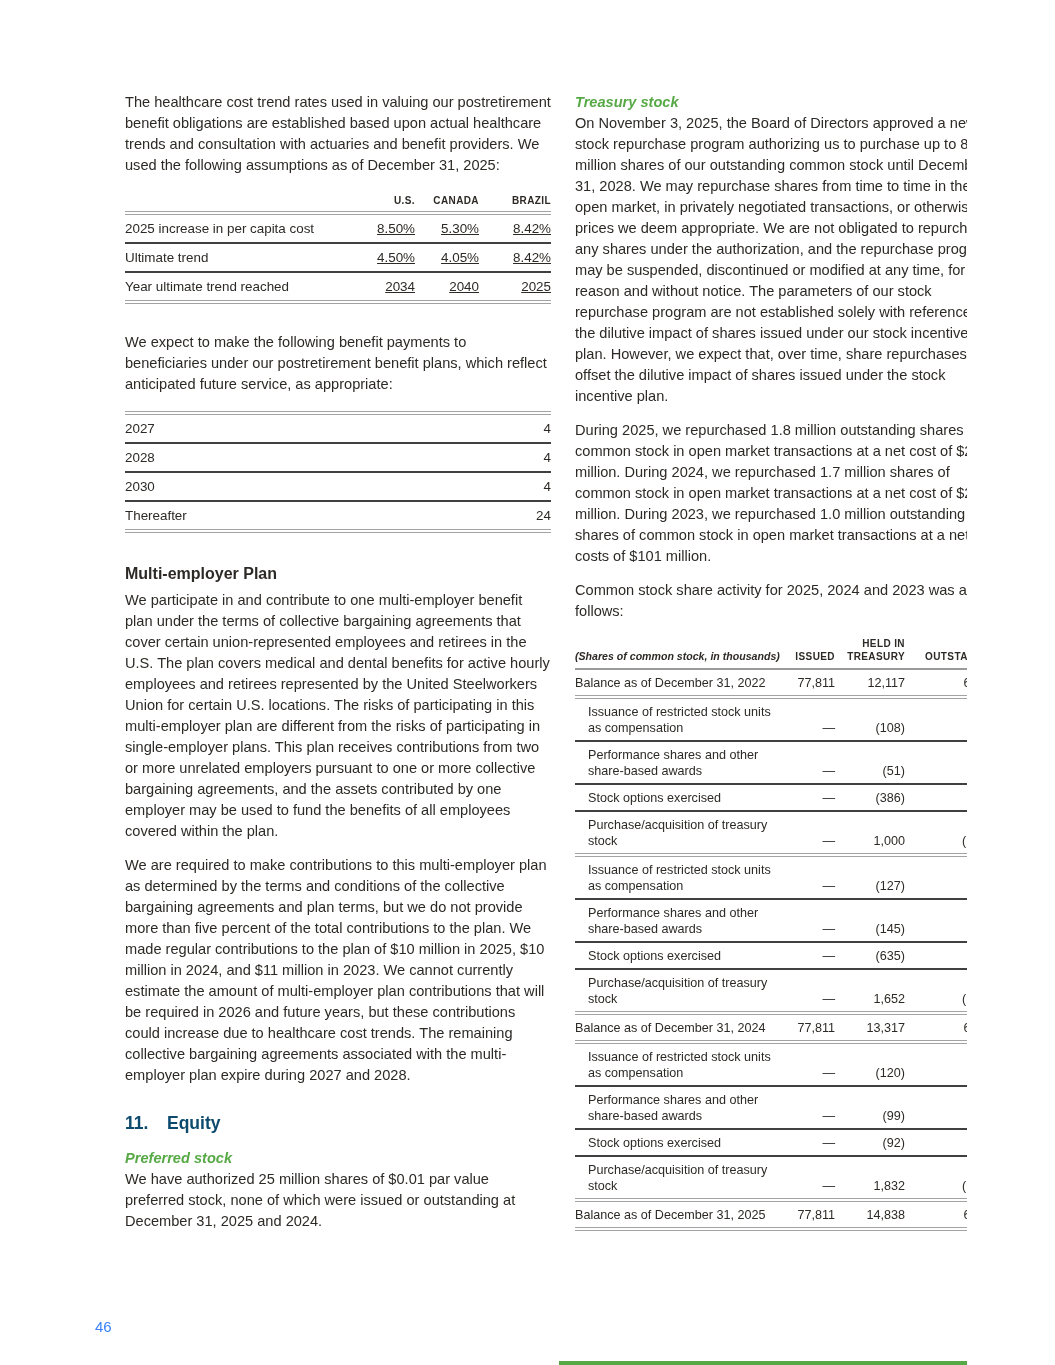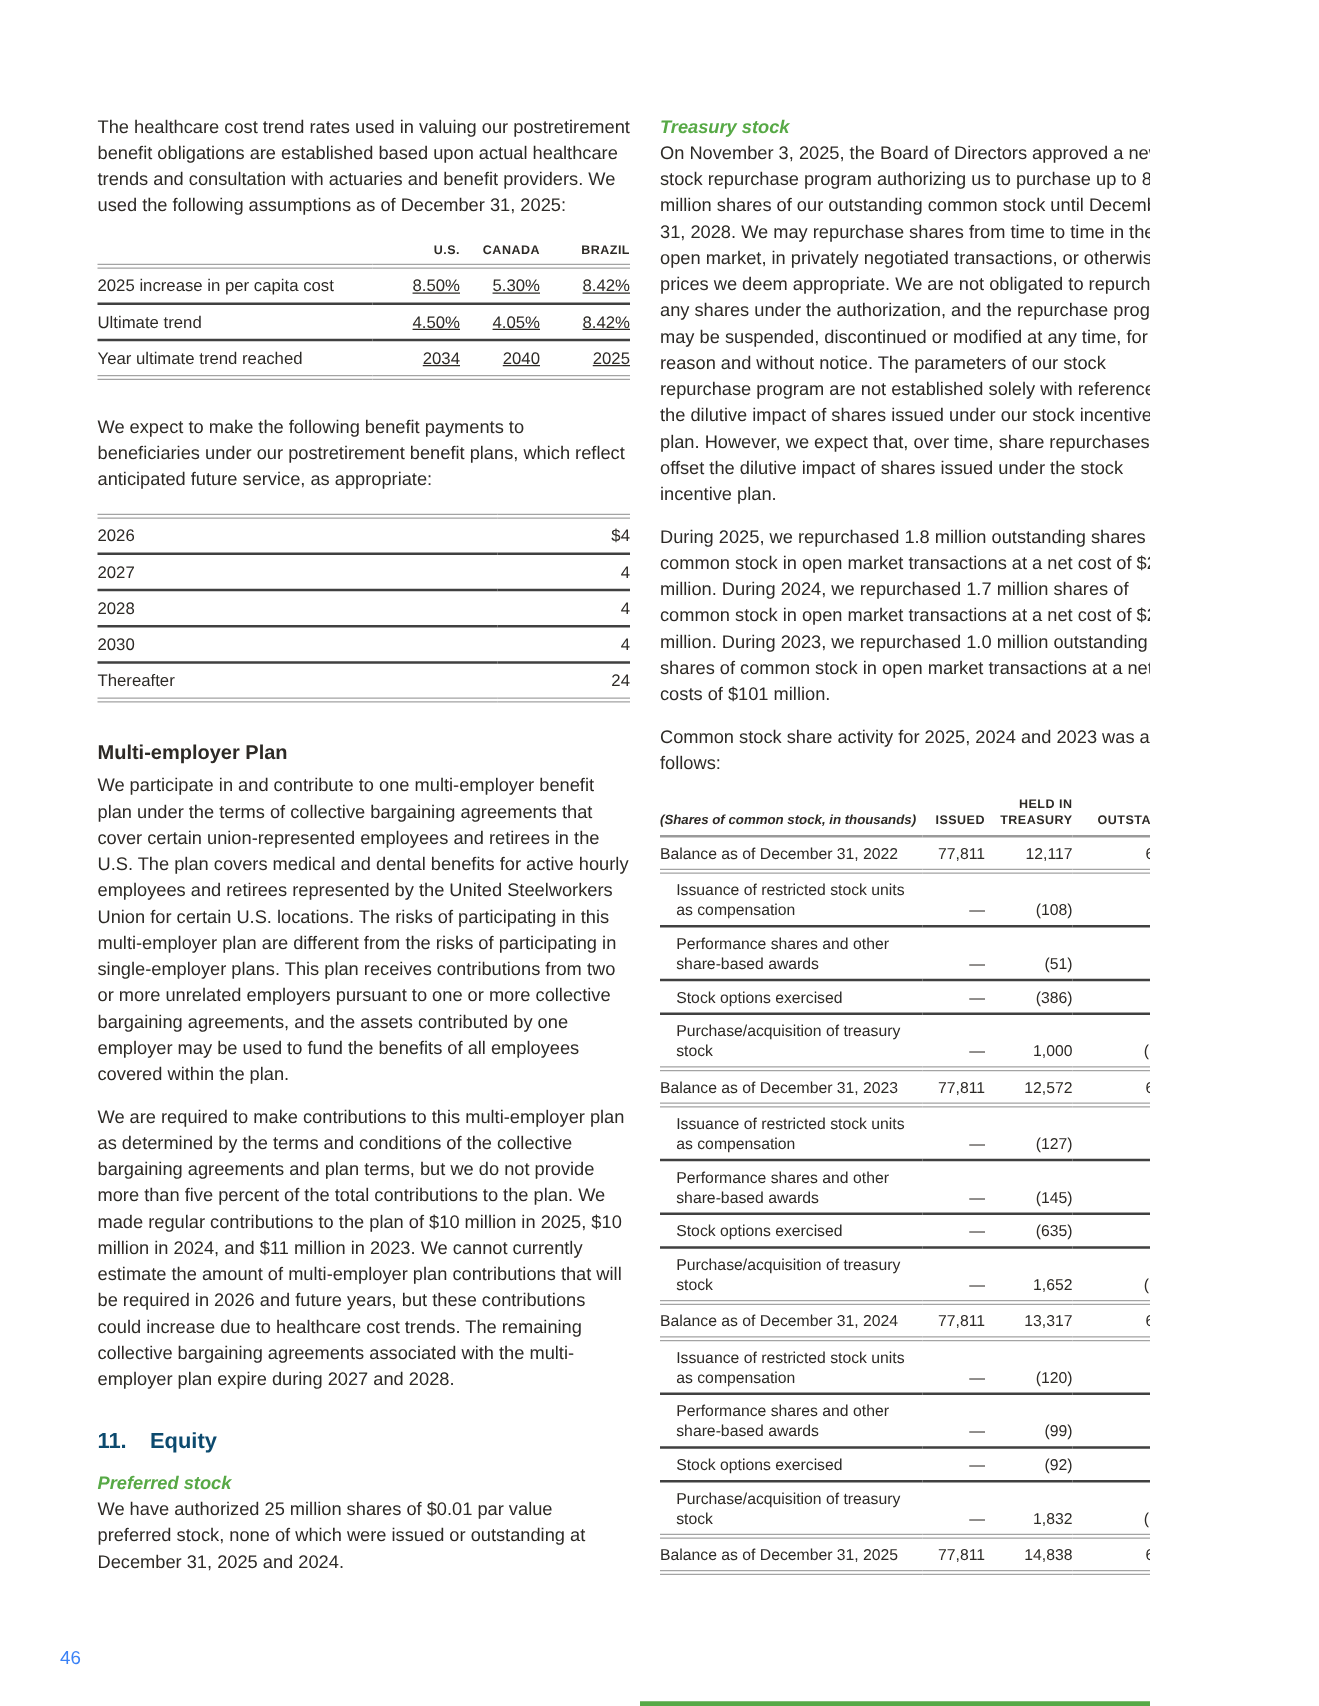--- a/index.html
+++ b/index.html
@@ -3,21 +3,21 @@
 <meta charset="utf-8">
 <style>
   * { box-sizing: border-box; }
   html, body { margin: 0; padding: 0; }
   body {
     width: 1055px; height: 1365px;
     background: #ffffff;
     font-family: "Liberation Sans", sans-serif;
     color: #2d2a26;
   }
-  .page { position: relative; width: 920px; height: 1365px; overflow: hidden; }
+  .page { position: relative; width: 920px; height: 1365px; overflow: hidden; margin-left: 47px; }
   .columns { display: flex; gap: 24px; padding: 92px 100px 0 78px; }
   .col { display: block; }
   .col-left  { width: 426px; flex: 0 0 426px; }
   .col-right { width: 427px; flex: 0 0 427px; }
 
   p.body { font-size: 14.6px; line-height: 21px; margin: 0 0 13px 0; }
 
   .green-sub {
     color: #57a946; font-weight: bold; font-style: italic;
     font-size: 14.6px; line-height: 21px; margin: 0;
@@ -124,24 +124,20 @@
         </table>
 
       <p class="body">We expect to make the following benefit payments to beneficiaries under our postretirement benefit plans, which reflect anticipated future service, as appropriate:</p>
 
       <table class="fin payments">
         <colgroup>
             <col style="width:320px">
             <col style="width:106px">
           </colgroup>
         <tbody>
-            <tr>
-          <td class="label rule-light">2026</td>
-          <td class="num rule-light">$4</td>
-        </tr>
         <tr>
           <td class="label rule-light">2027</td>
           <td class="num rule-light">4</td>
         </tr>
         <tr>
           <td class="label rule-light">2028</td>
           <td class="num rule-light">4</td>
         </tr>
         <tr>
           <td class="label rule-light">2030</td>
@@ -211,26 +207,20 @@
           <td class="num rule-light">(386)</td>
           <td class="num rule-light">386</td>
         </tr>
         <tr class="row-detail-end">
           <td class="label rule-heavy">Purchase/acquisition of treasury stock</td>
           <td class="num rule-heavy">—</td>
           <td class="num rule-heavy">1,000</td>
           <td class="num rule-heavy">(1,000)</td>
         </tr>
 
-        <tr class="row-balance">
-          <td class="label rule-heavy">Balance as of December 31, 2023</td>
-          <td class="num rule-heavy">77,811</td>
-          <td class="num rule-heavy">12,572</td>
-          <td class="num rule-heavy">65,239</td>
-        </tr>
         <tr class="row-detail">
           <td class="label rule-light">Issuance of restricted stock units as compensation</td>
           <td class="num rule-light">—</td>
           <td class="num rule-light">(127)</td>
           <td class="num rule-light">127</td>
         </tr>
         <tr class="row-detail">
           <td class="label rule-light">Performance shares and other share-based awards</td>
           <td class="num rule-light">—</td>
           <td class="num rule-light">(145)</td>

